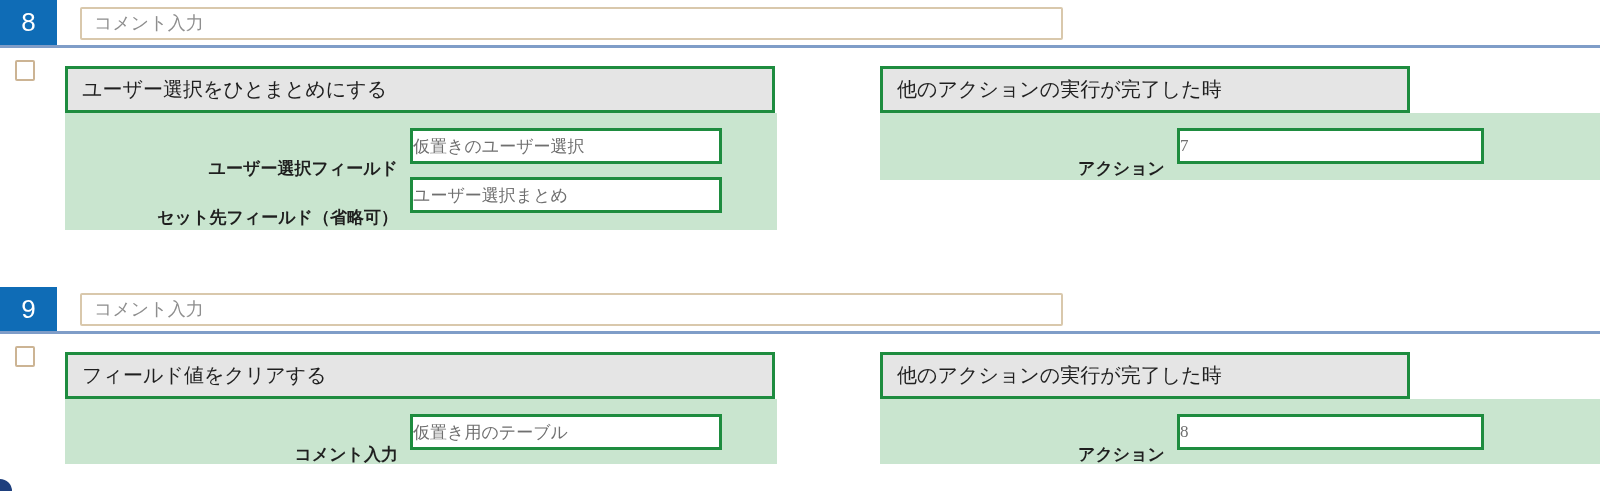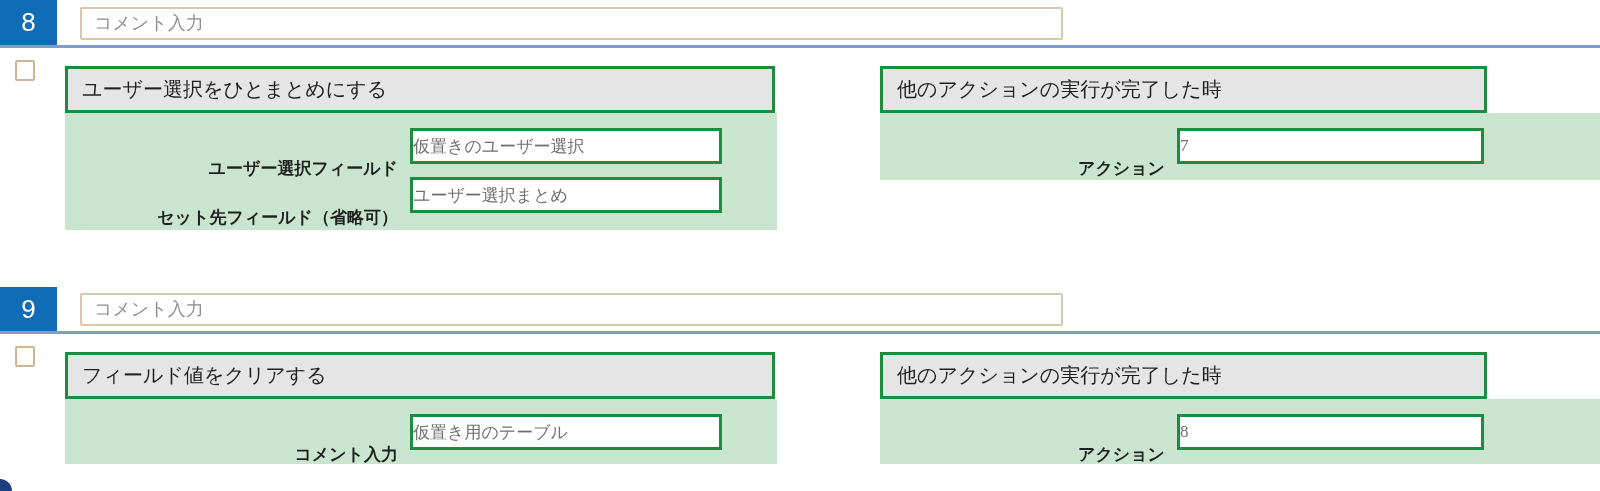--- a/index.html
+++ b/index.html
@@ -41,21 +41,21 @@
   }
 
   
   .title-box {
     height:47px; background:#e5e5e5;
     border:3px solid #1e8c3f;
     display:flex; align-items:center; padding-left:14px;
     font-size:20px; color:#1f1f1f; white-space:nowrap; overflow:hidden;
   }
   .title-left  { left:65px;  width:710px; }
-  .title-right { left:880px; width:607px;text-align:right; }
+  .title-right { left:880px; width:530px;text-align:right; }
 
   
   .green-area { background:#c9e5cf; }
   .green-left  { left:65px;  width:712px; }
   .green-right { left:880px; width:757px; }
 
   .field-row {
     display:flex; align-items:center; height:36px; margin-top:15px;
   }
   .field-row + .field-row { margin-top:13px; }

